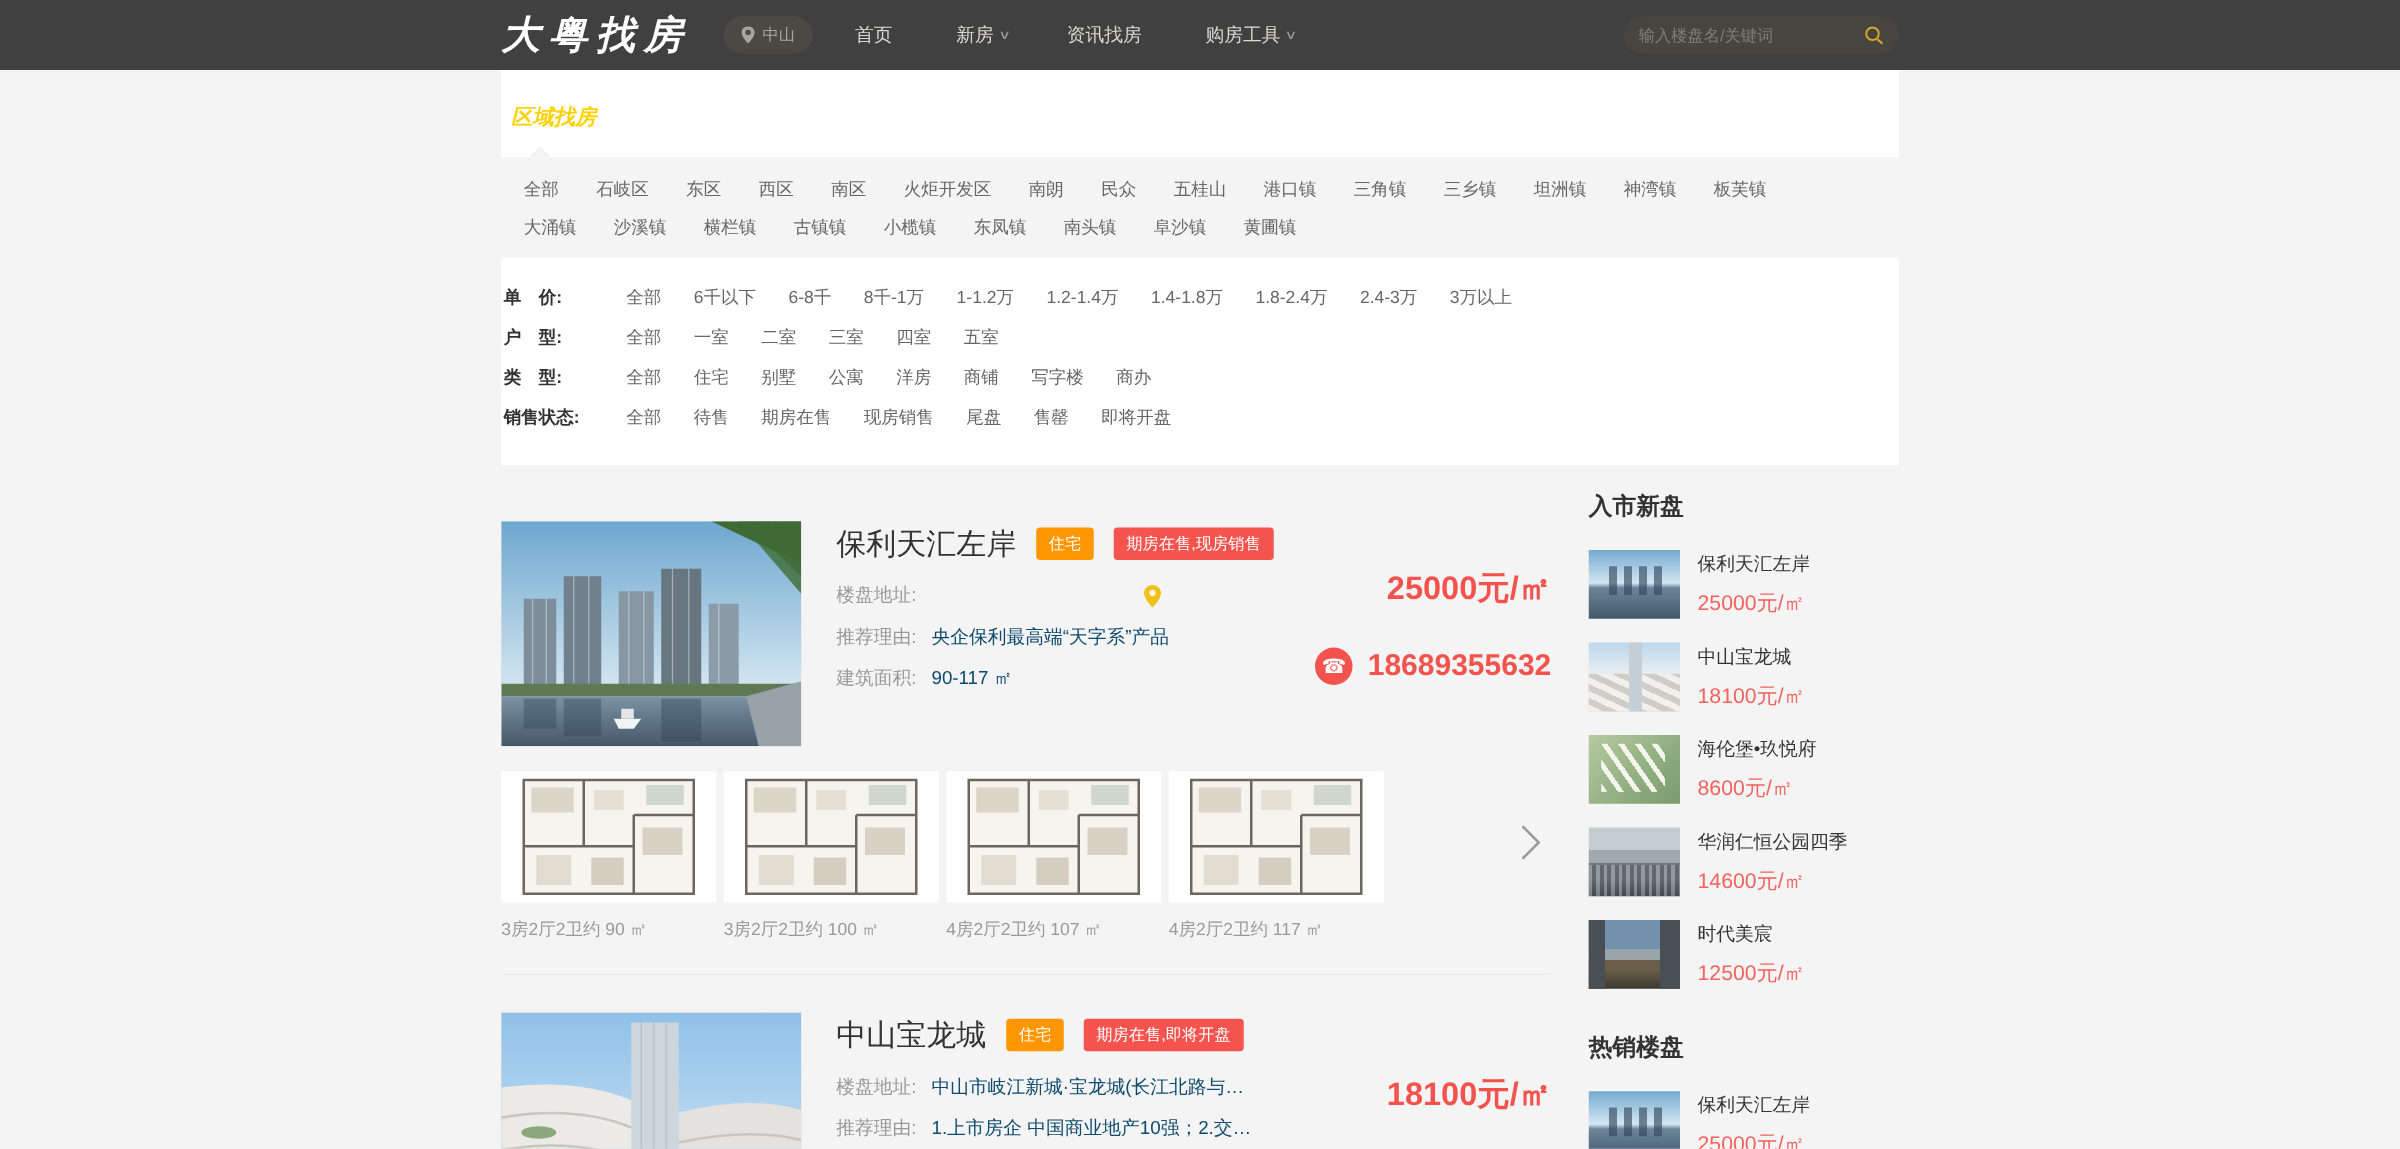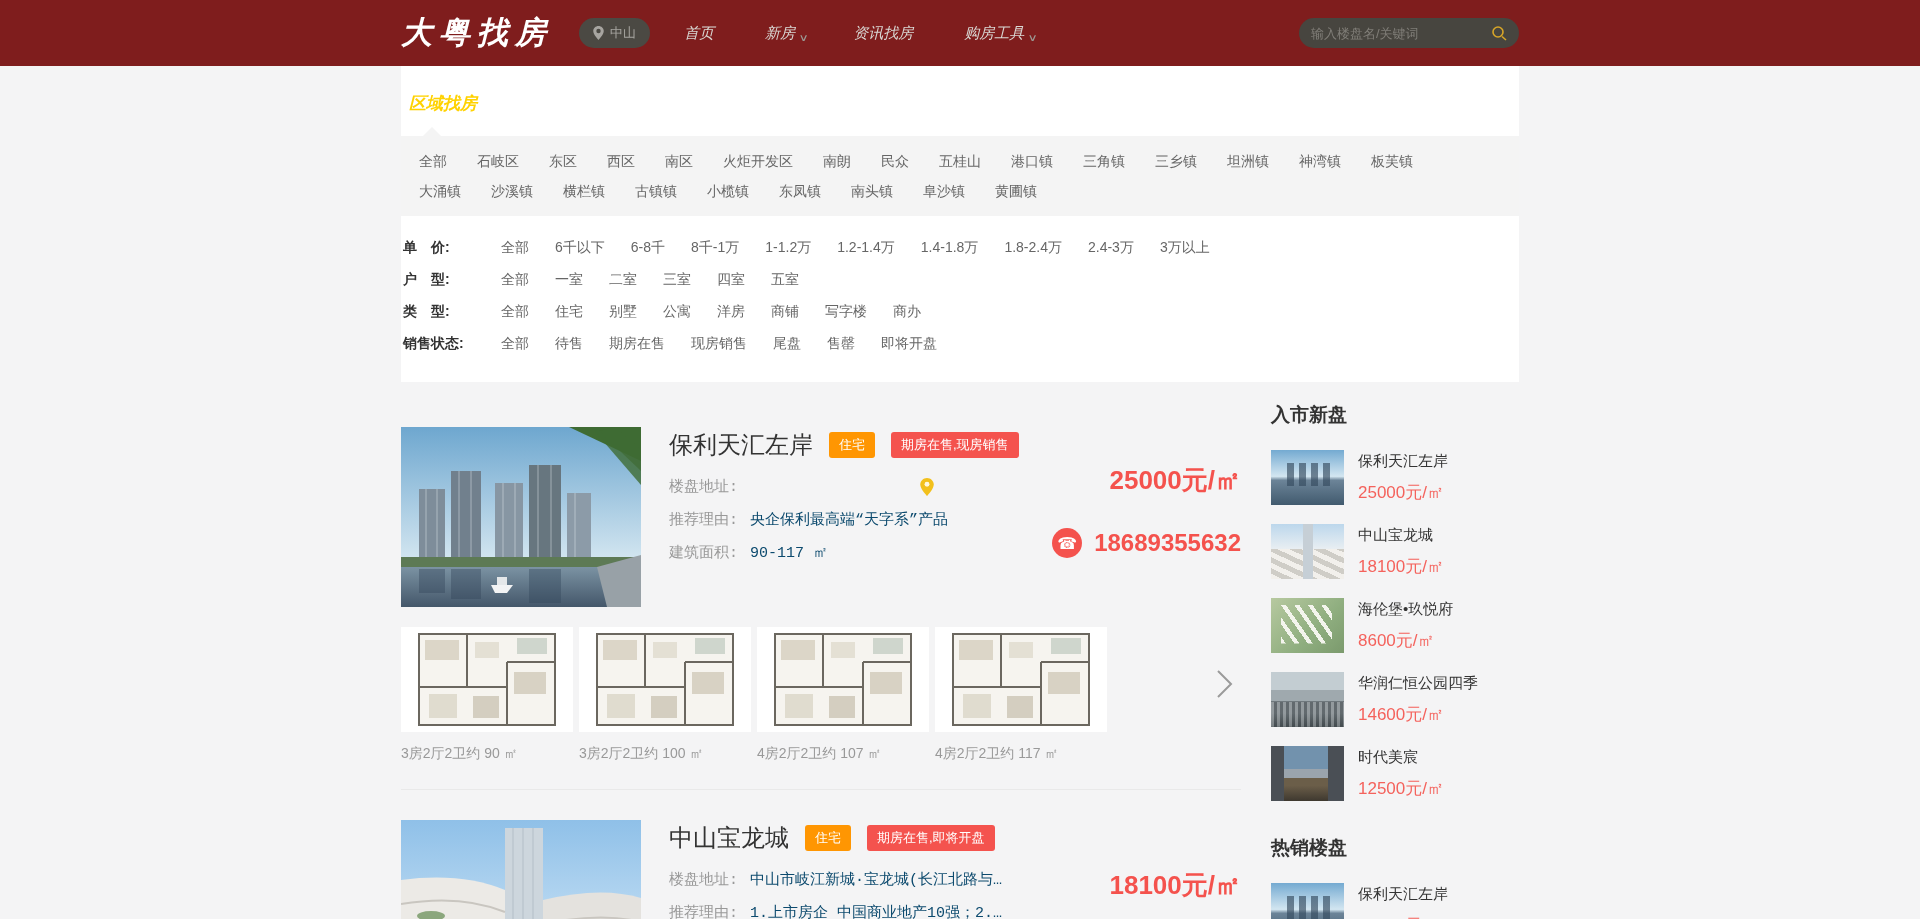--- a/index.html
+++ b/index.html
@@ -1,28 +1,28 @@
 <!DOCTYPE html>
 <html><head>
 <meta charset="utf-8">
 <style>
   * { margin:0; padding:0; box-sizing:border-box; }
   html,body { width:1920px; height:919px; overflow:hidden; }
   body { font-family:"Liberation Sans","DejaVu Sans",sans-serif; background:#f4f4f5; color:#333; }
   .wrap { width:1118px; margin:0 auto; }
 
   
-  .header { height:66px; background:#7f1d1d; }
+  .header { height:56px; background:#404040; }
   .header .wrap { display:flex; align-items:center; height:100%; }
   .logo { font-family:"DejaVu Serif","Liberation Serif",serif; font-style:italic; font-weight:700;
           font-size:31px; color:#fff; letter-spacing:7px; white-space:nowrap; cursor:pointer; }
   .city-pill { display:flex; align-items:center; gap:6px; background:#4b4943; color:#a7a5a0;
           border-radius:15px; padding:6px 14px; font-size:13px; margin-left:26px; cursor:pointer; }
   .nav { display:flex; margin-left:34px; gap:46px; }
-  .nav-item { color:#d9d7d3; font-size:15px; cursor:pointer; white-space:nowrap; display:flex; align-items:flex-end; gap:5px;font-style:italic; }
+  .nav-item { color:#d9d7d3; font-size:15px; cursor:pointer; white-space:nowrap; display:flex; align-items:center; gap:5px; }
   .nav-caret { font-size:10px; color:#9b9994; transform:scaleX(1.4); }
   .search { margin-left:auto; width:220px; height:30px; background:#47453f; border-radius:15px;
           display:flex; align-items:center; padding:0 12px; }
   .search input { flex:1; background:transparent; border:0; outline:none; font-size:13px; color:#ccc; }
   .search input::placeholder { color:#807e78; }
   .search svg { cursor:pointer; }
 
   
   .panel { background:#fff; }
   .panel-head { padding:26px 0 0 8px;font-style:italic; }
@@ -43,21 +43,21 @@
   .listings { flex:1; padding-top:25px; min-width:0; }
   .card { display:flex; }
   .photo { width:240px; height:180px; flex:none; overflow:hidden; cursor:pointer; background:#cfd6dc; }
   .c-info { margin-left:28px; flex:1; min-width:0; }
   .title-row { display:flex; align-items:center; gap:16px; margin-top:2px; }
   .c-title { font-size:24px; color:#333; font-weight:500; cursor:pointer; white-space:nowrap; }
   .tag { font-size:13px; color:#fff; padding:4px 10px; border-radius:3px; white-space:nowrap; }
   .tag-orange { background:#ff9602; }
   .tag-red { background:#f4534e; }
   .meta { margin-top:16px; }
-  .m-line { display:flex; align-items:center; margin-top:14px; font-size:15px;font-family:Liberation Mono, monospace; }
+  .m-line { display:flex; align-items:center; margin-top:14px; font-size:15px; }
   .m-label { color:#999; margin-right:12px; white-space:nowrap; }
   .m-value { color:#0c4a6e; white-space:nowrap; overflow:hidden; text-overflow:ellipsis; }
   .addr-pin { margin-left:170px; }
   .c-price-col { width:232px; flex:none; margin-left:auto; text-align:right; padding-top:36px; }
   .price { font-size:26px; font-weight:700; color:#f4524d; white-space:nowrap; }
   .phone-row { margin-top:30px; display:flex; justify-content:flex-end; align-items:center; gap:12px; cursor:pointer; }
   .phone-ic { width:30px; height:30px; border-radius:50%; background:#f4524d; color:#fff; font-size:16px;
           display:flex; align-items:center; justify-content:center; }
   .phone-num { font-size:24px; font-weight:700; color:#f4524d; white-space:nowrap; }
 

